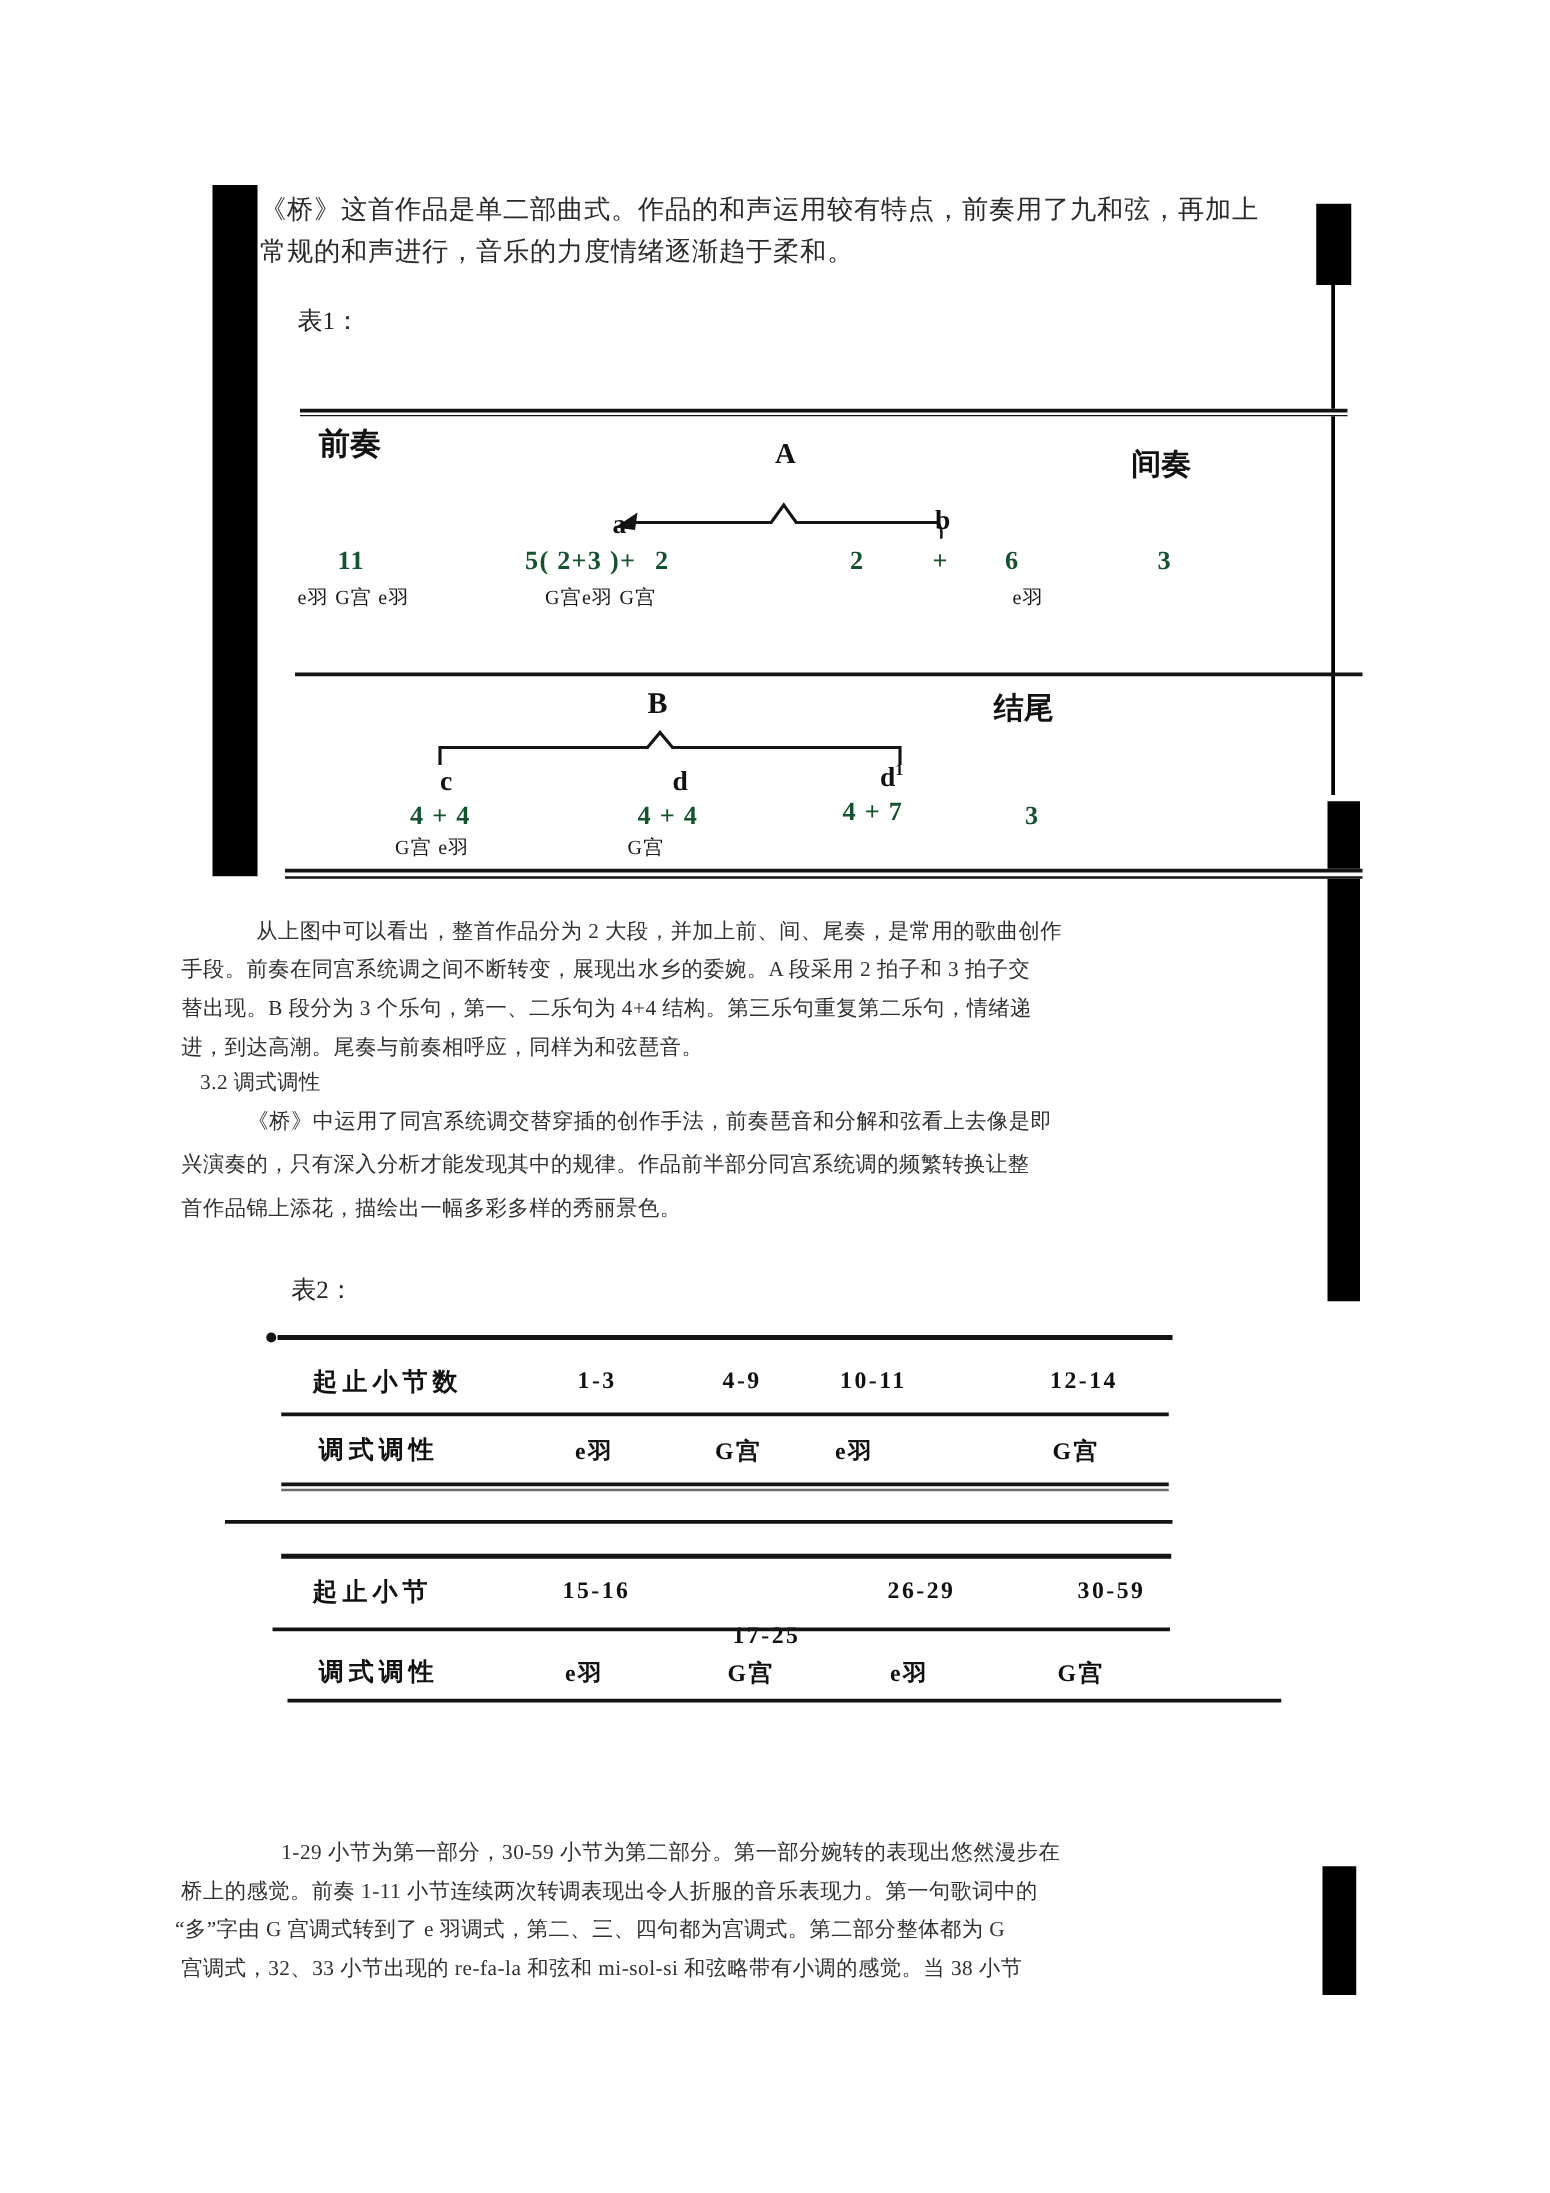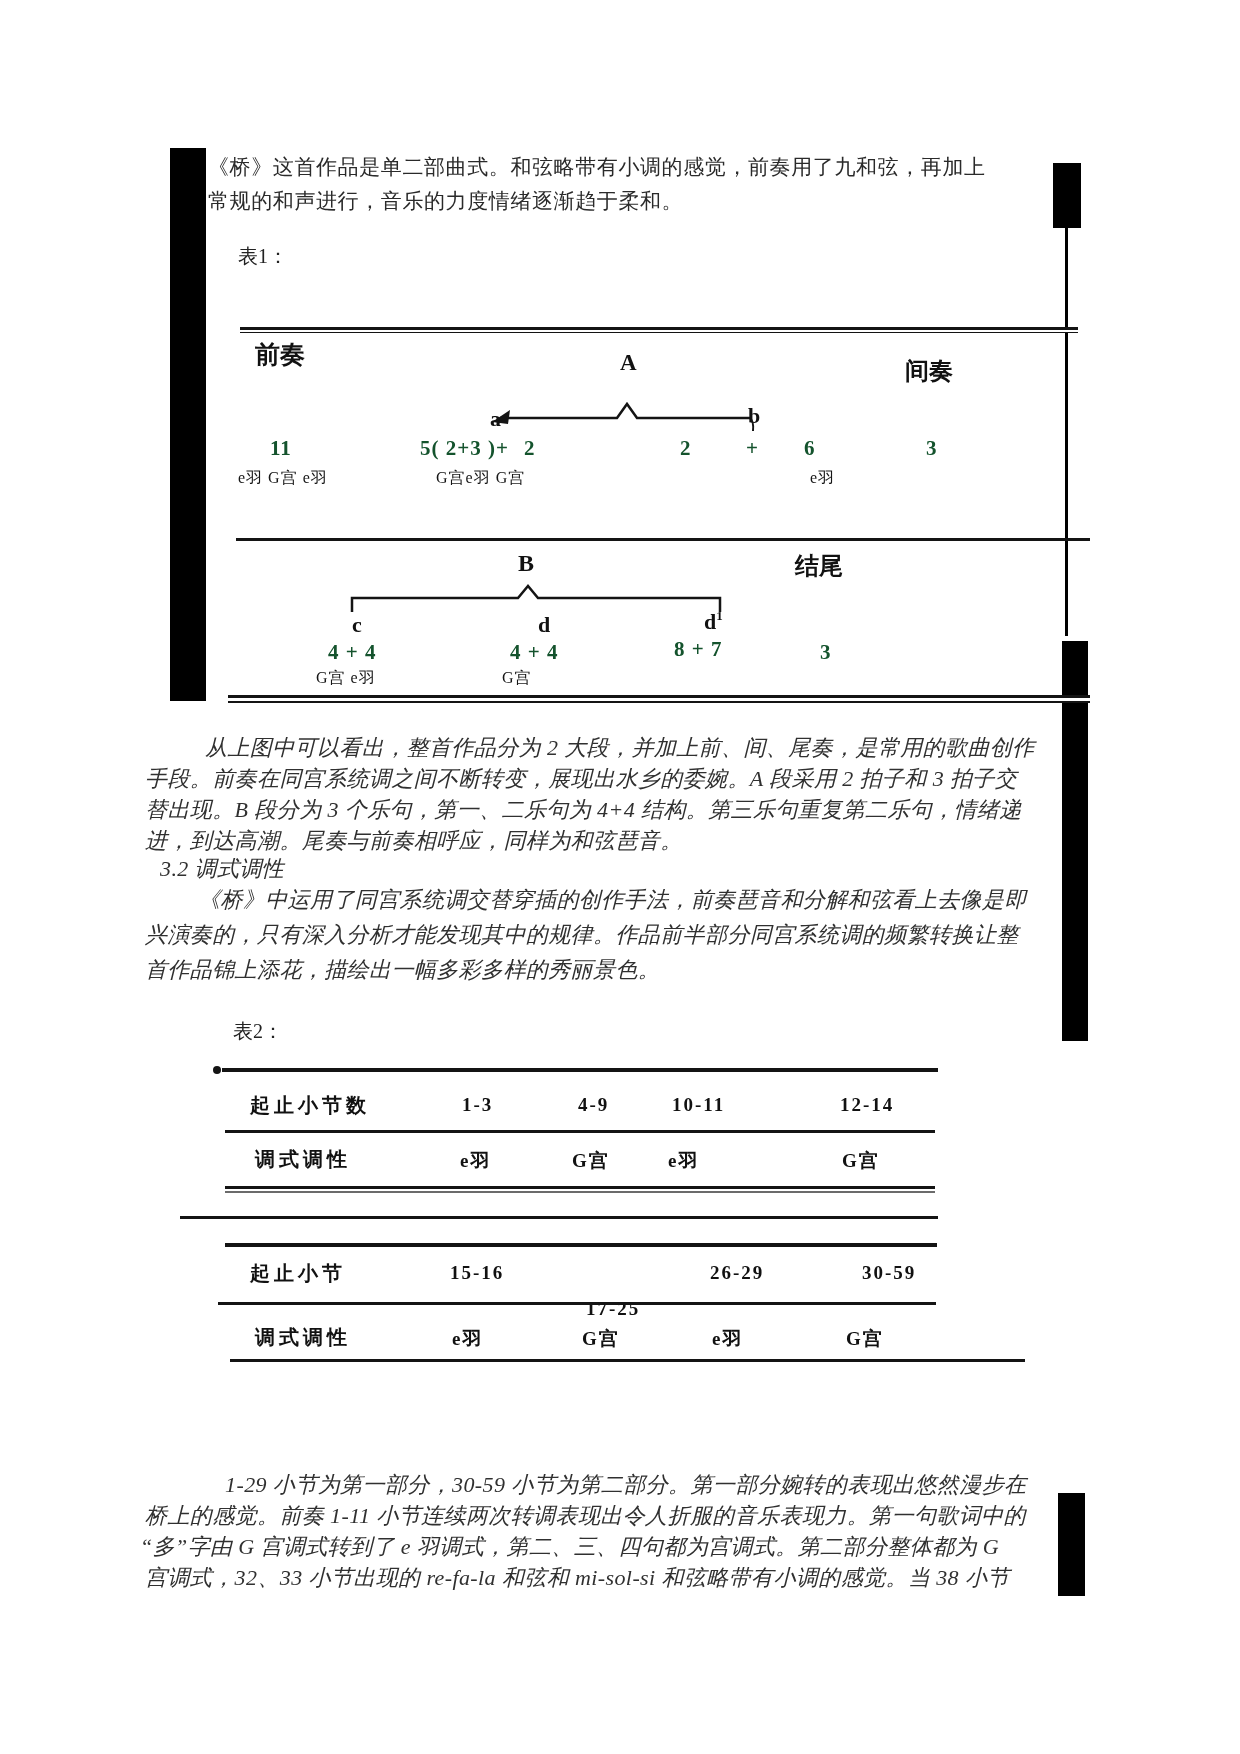--- a/index.html
+++ b/index.html
@@ -1,19 +1,19 @@
 <!DOCTYPE html>
 <html><head>
 <meta charset="utf-8">
 <style>
   html,body{margin:0;padding:0;background:#ffffff;}
   .page{position:relative;width:1240px;height:1754px;background:#ffffff;overflow:hidden;
         font-family:"Liberation Serif","DejaVu Serif",serif;color:#2b2b2b;}
   .abs{position:absolute;white-space:nowrap;}
-  .body-line{font-size:22px;letter-spacing:0.4px;color:#303030;font-style:italic;}
+  .body-line{font-size:17px;letter-spacing:0.4px;color:#303030;}
   .scan-text{font-size:21px;letter-spacing:0.6px;color:#2a2a2a;}
   .caption{font-size:20px;color:#222;}
   .fig-big{font-weight:bold;color:#111;}
   .fig-letter{font-family:"Liberation Serif","DejaVu Serif",serif;font-weight:bold;color:#111;}
   .fig-num{font-family:"Liberation Serif","DejaVu Serif",serif;font-weight:bold;font-size:21px;color:#14532d;letter-spacing:1px;}
   .fig-key{font-weight:normal;font-size:16px;color:#161616;letter-spacing:1px;}
   .hline{position:absolute;background:#141414;}
   .dline-top{position:absolute;height:2px;border-top:3px solid #141414;border-bottom:1px solid #141414;background:#fff;}
   .dline-bot{position:absolute;height:3px;border-top:3px solid #141414;border-bottom:2px solid #141414;background:#fff;}
   .dline-gray{position:absolute;height:2px;border-top:3px solid #141414;border-bottom:2px solid #6b6b6b;background:#fff;}
@@ -28,21 +28,21 @@
 <body>
 
 <div class="page">
 
   <div class="bar" style="left:170px;top:148px;width:36px;height:553px;"></div>
   <div class="bar" style="left:1053px;top:163px;width:28px;height:65px;"></div>
   <div class="bar" style="left:1065px;top:228px;width:3px;height:408px;"></div>
   <div class="bar" style="left:1062px;top:641px;width:26px;height:400px;"></div>
   <div class="bar" style="left:1058px;top:1493px;width:27px;height:103px;"></div>
 
-  <div class="abs scan-text" style="left:208px;top:153px;">《桥》这首作品是单二部曲式。和弦略带有小调的感觉，前奏用了九和弦，再加上</div>
+  <div class="abs scan-text" style="left:208px;top:153px;">《桥》这首作品是单二部曲式。作品的和声运用较有特点，前奏用了九和弦，再加上</div>
   <div class="abs scan-text" style="left:208px;top:187px;">常规的和声进行，音乐的力度情绪逐渐趋于柔和。</div>
 
   <div class="abs caption" style="left:238px;top:243px;">表1：</div>
 
   <div class="dline-top" style="left:240px;top:327px;width:838px;"></div>
 
   <div class="abs fig-big" style="left:255px;top:338px;font-size:25px;">前奏</div>
   <div class="abs fig-letter" style="left:620px;top:350px;font-size:23px;">A</div>
   <div class="abs fig-big" style="left:905px;top:355px;font-size:24px;">间奏</div>
 
@@ -75,21 +75,21 @@
   <svg style="left:348px;top:584px;" width="378" height="34" viewBox="0 0 378 34">
     <path d="M4 28 L4 14 L170 14 L180 2 L190 14 L372 14 L372 28" fill="none" stroke="#141414" stroke-width="2.5"></path>
   </svg>
 
   <div class="abs fig-letter" style="left:352px;top:612px;font-size:22px;">c</div>
   <div class="abs fig-letter" style="left:538px;top:612px;font-size:22px;">d</div>
   <div class="abs fig-letter" style="left:704px;top:608px;font-size:22px;"><span>d</span><sup class="d1">1</sup></div>
 
   <div class="abs fig-num" style="left:328px;top:640px;">4 + 4</div>
   <div class="abs fig-num" style="left:510px;top:640px;">4 + 4</div>
-  <div class="abs fig-num" style="left:674px;top:637px;">8 + 7</div>
+  <div class="abs fig-num" style="left:674px;top:637px;">4 + 7</div>
   <div class="abs fig-num" style="left:820px;top:640px;">3</div>
 
   <div class="abs fig-key" style="left:316px;top:668px;">G宫  e羽</div>
   <div class="abs fig-key" style="left:502px;top:668px;">G宫</div>
 
   <div class="dline-bot" style="left:228px;top:695px;width:862px;"></div>
 
   <div class="abs body-line" style="left:205px;top:733px;">从上图中可以看出，整首作品分为 2 大段，并加上前、间、尾奏，是常用的歌曲创作</div>
   <div class="abs body-line" style="left:145px;top:764px;">手段。前奏在同宫系统调之间不断转变，展现出水乡的委婉。A 段采用 2 拍子和 3 拍子交</div>
   <div class="abs body-line" style="left:145px;top:795px;">替出现。B 段分为 3 个乐句，第一、二乐句为 4+4 结构。第三乐句重复第二乐句，情绪递</div>

